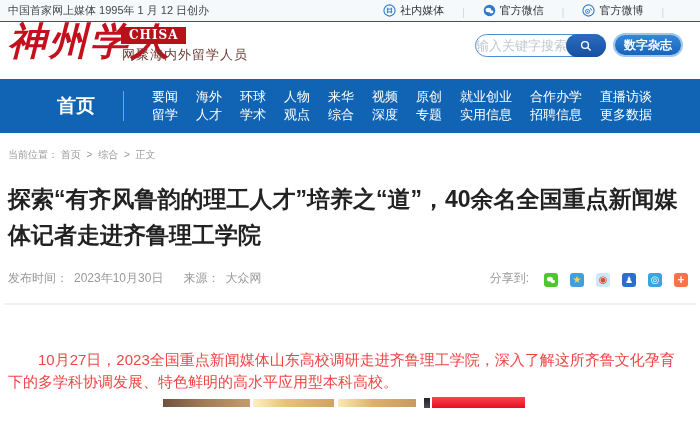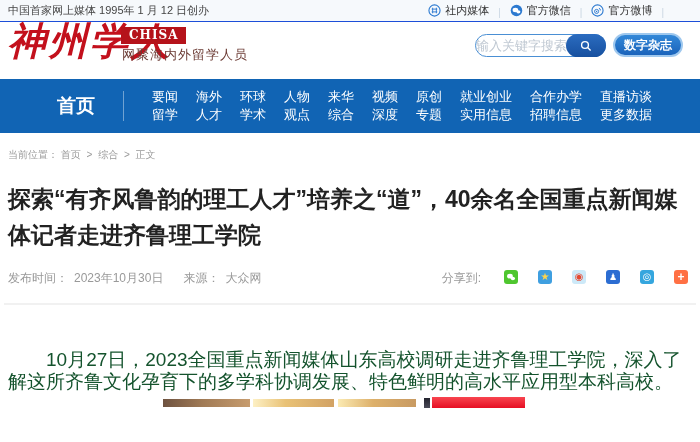--- a/index.html
+++ b/index.html
@@ -3,21 +3,21 @@
 <meta charset="utf-8">
 <style>
   * { margin:0; padding:0; box-sizing:border-box; }
   html,body { width:700px; height:442px; overflow:hidden; background:#fff;
               font-family:"Liberation Sans","DejaVu Sans",sans-serif; }
 
   
   .topbar { height:22px; background:#f6f9fc; border-bottom:1px solid #1d4ed8;
             display:flex; align-items:center; justify-content:space-between;
             padding:0 10px 0 8px; font-size:11px; color:#444; }
-  .topbar-right { display:flex; align-items:flex-end; gap:9px; color:#333; margin-right:26px; }
+  .topbar-right { display:flex; align-items:flex-end; gap:18px; color:#333; margin-right:26px; }
   .tb-link { display:flex; align-items:center; gap:4px; cursor:pointer; }
   .tb-divider { color:#c9d6e2; font-size:10px; }
   .tb-icon { width:13px; height:13px; display:inline-block; }
 
   
   .header { height:57px; position:relative; background:#fff; }
   .logo-script { position:absolute; left:8px; top:-6px;
                  font-family:"DejaVu Serif","Liberation Serif",serif;
                  font-style:italic; font-weight:bold; font-size:38px;
                  color:#c3101c; letter-spacing:3px; cursor:pointer; }
@@ -55,34 +55,34 @@
   .breadcrumb span { cursor:pointer; }
   .bc-sep { margin:0 3px; cursor:default; }
 
   
   .title { margin:19px 8px 0; font-size:23px; font-weight:bold; color:#222;
            line-height:36px; }
   .meta-row { display:flex; justify-content:space-between; align-items:center;
               margin:17px 12px 16px 8px; font-size:12px; color:#999; }
   .meta-left span { margin-right:6px; }
   .meta-src { margin-left:14px; }
-  .share { display:flex; align-items:flex-start; gap:20px; }
+  .share { display:flex; align-items:flex-end; gap:12px; }
   .share-label { margin-right:3px; }
   .share-icon { width:14px; height:14px; border-radius:3px; display:flex;
                 align-items:center; justify-content:center; font-size:9px;
                 line-height:1; color:#fff; cursor:pointer; }
   .si-wechat  { background:#4fc62f; }
   .si-qzone   { background:#3f9fe0; color:#ffd54a; font-size:10px; }
   .si-weibo   { background:#cde9f8; color:#e6462e; font-size:10px; }
   .si-renren  { background:#2c6dd2; }
   .si-tencent { background:#35a6de; font-size:10px; }
   .si-more    { background:#ff7044; font-size:12px; font-weight:bold; }
   .divider-line { border-top:2px solid #f1f1f1; margin:13px 4px 0; }
-  .body-text { margin:44px 12px 0 8px; text-indent:2em; font-size:19px;
-               color:#14532d; line-height:22px; }
+  .body-text { margin:44px 12px 0 8px; text-indent:2em; font-size:15px;
+               color:#ef4444; line-height:22px; }
 
   
   .img-bar { position:absolute; }
   .bar-brown { left:163px; top:399px; width:87px; height:8px;
                background:linear-gradient(90deg,#6e5240,#a07a55 45%,#c79c6e); }
   .bar-gold1 { left:253px; top:399px; width:81px; height:8px;
                background:linear-gradient(90deg,#fdf0c4,#e9c276 40%,#d2a264); }
   .bar-gold2 { left:338px; top:399px; width:78px; height:8px;
                background:linear-gradient(90deg,#fbeab2,#ddb06a 45%,#c89a62); }
   .bar-dark  { left:424px; top:398px; width:6px; height:10px;

